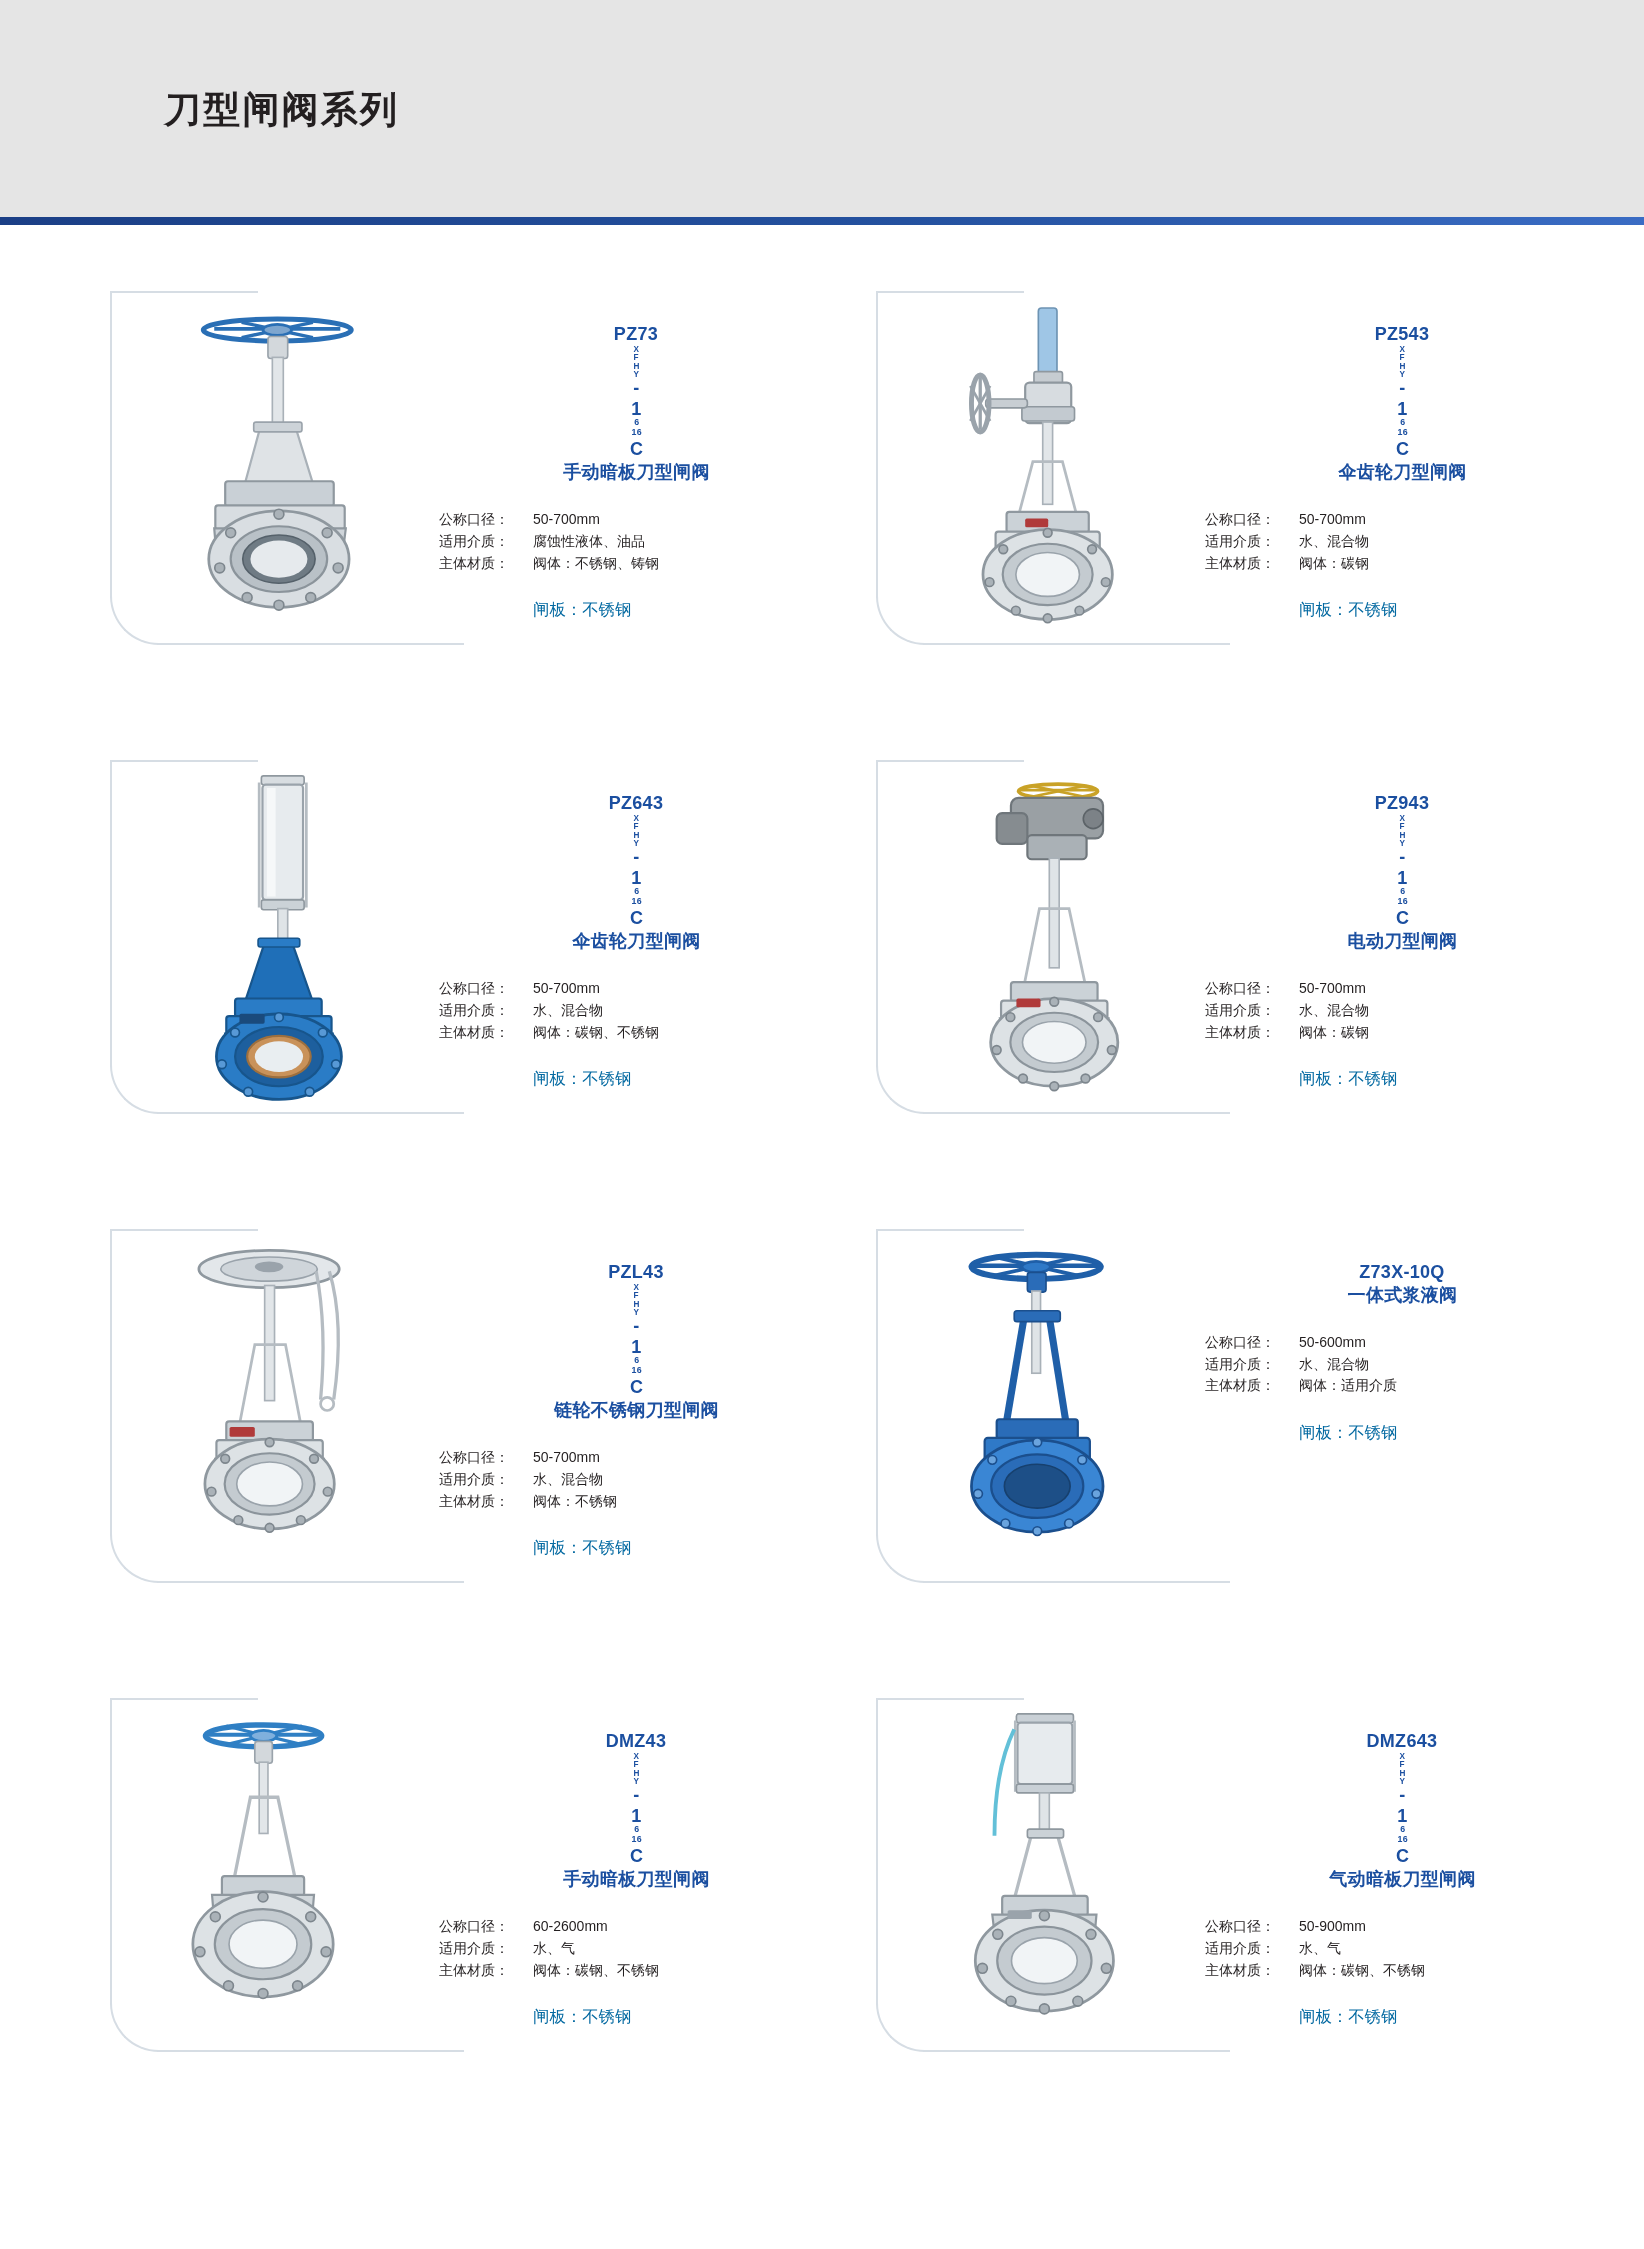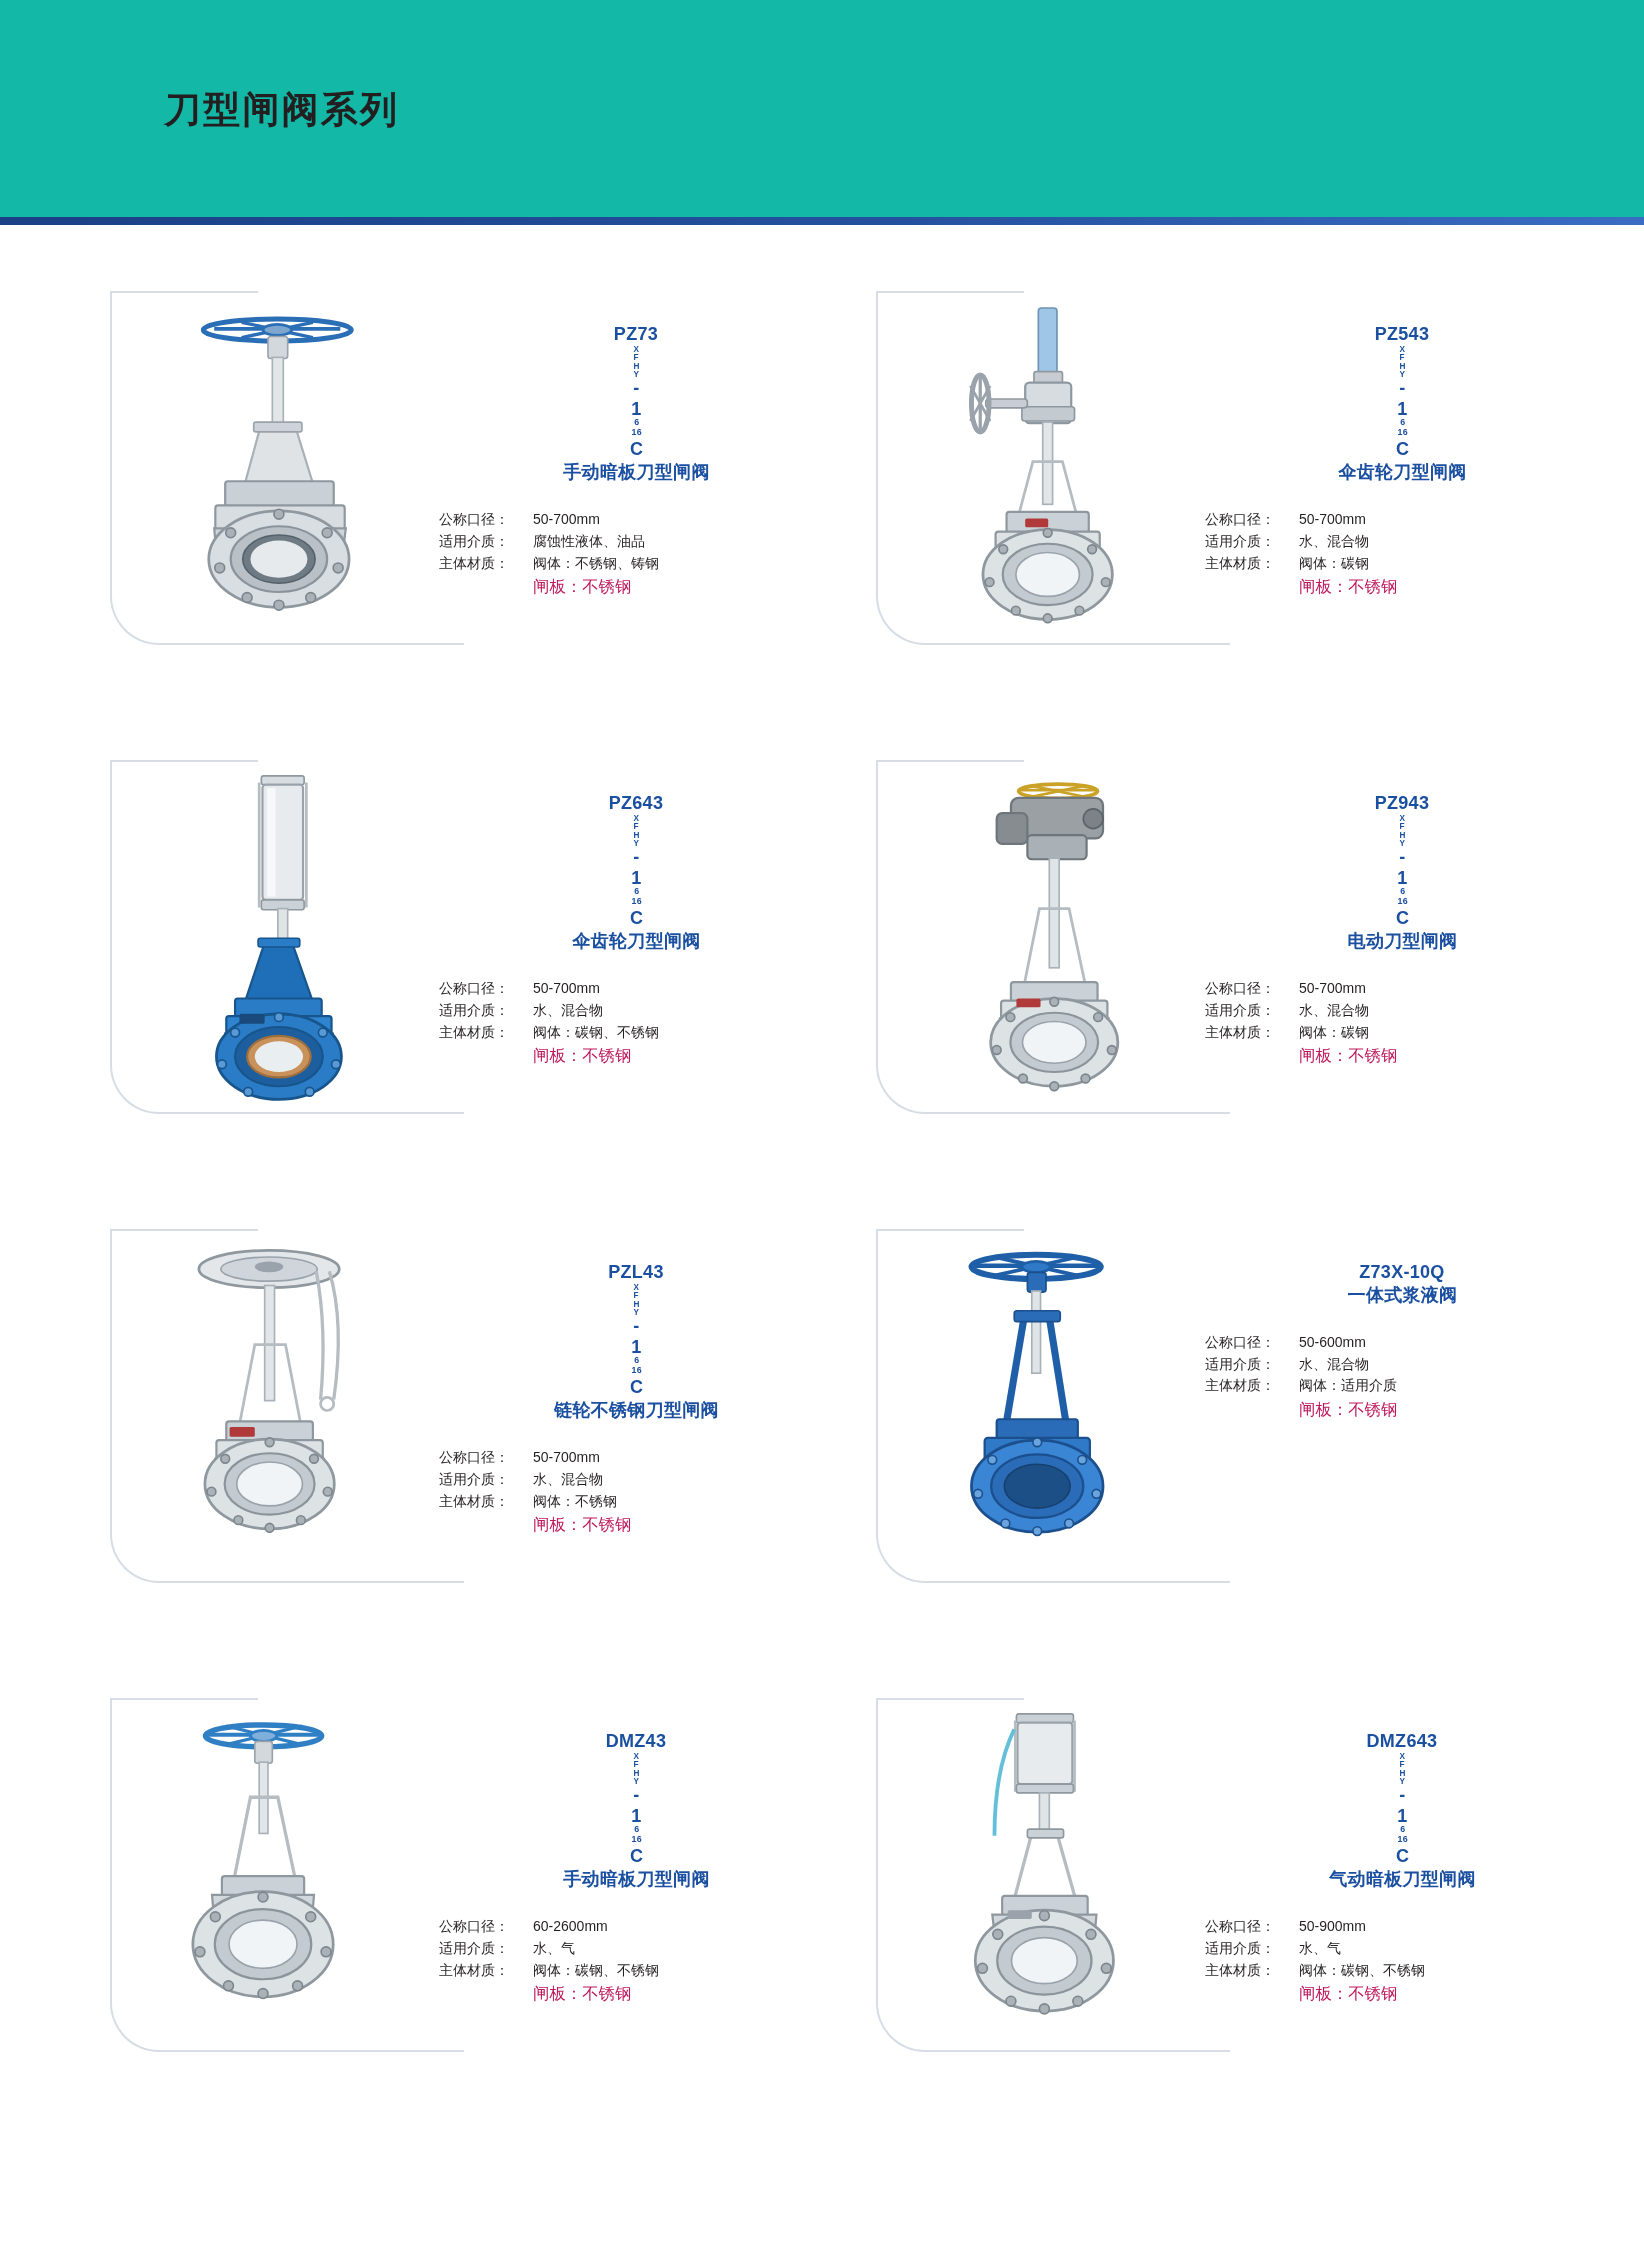--- a/index.html
+++ b/index.html
@@ -16,21 +16,21 @@
     overflow: hidden;
   }
 
   
   .page-header {
     position: absolute;
     left: 0;
     top: 0;
     width: 1645px;
     height: 217px;
-    background: #14b8a6;
+    background: #e5e5e5;
   }
   .page-title {
     position: absolute;
     left: 164px;
     top: 110px;
     transform: translateY(-50%);
     font-size: 37px;
     font-weight: bold;
     letter-spacing: 2.2px;
     color: #231f20;
@@ -158,23 +158,24 @@
     display: flex;
     white-space: nowrap;
   }
   .spec-line .k {
     display: inline-block;
     min-width: 94px;
   }
   .spec-sub {
     font-size: 16.4px;
     line-height: 1.55;
-    color: #be185d;
+    color: #0369a1;
     padding-left: 94px;
     white-space: nowrap;
+    margin-top: 23px;
   }
 
   svg { display: block; }
 </style>
 </head>
 <body>
 
 <div class="page-header">
   <div class="page-title">刀型闸阀系列</div>
 </div>

